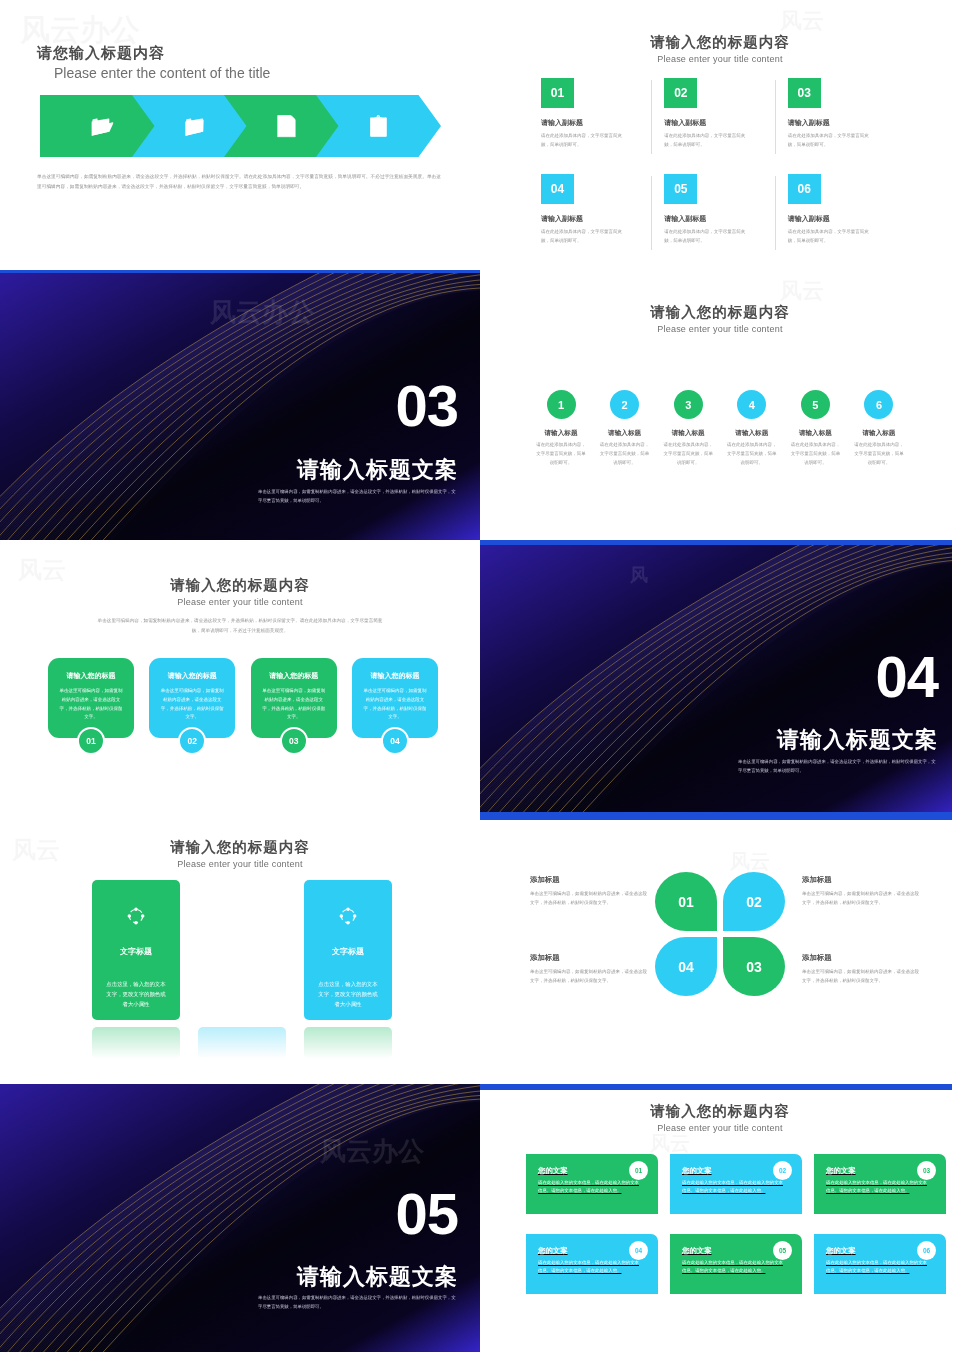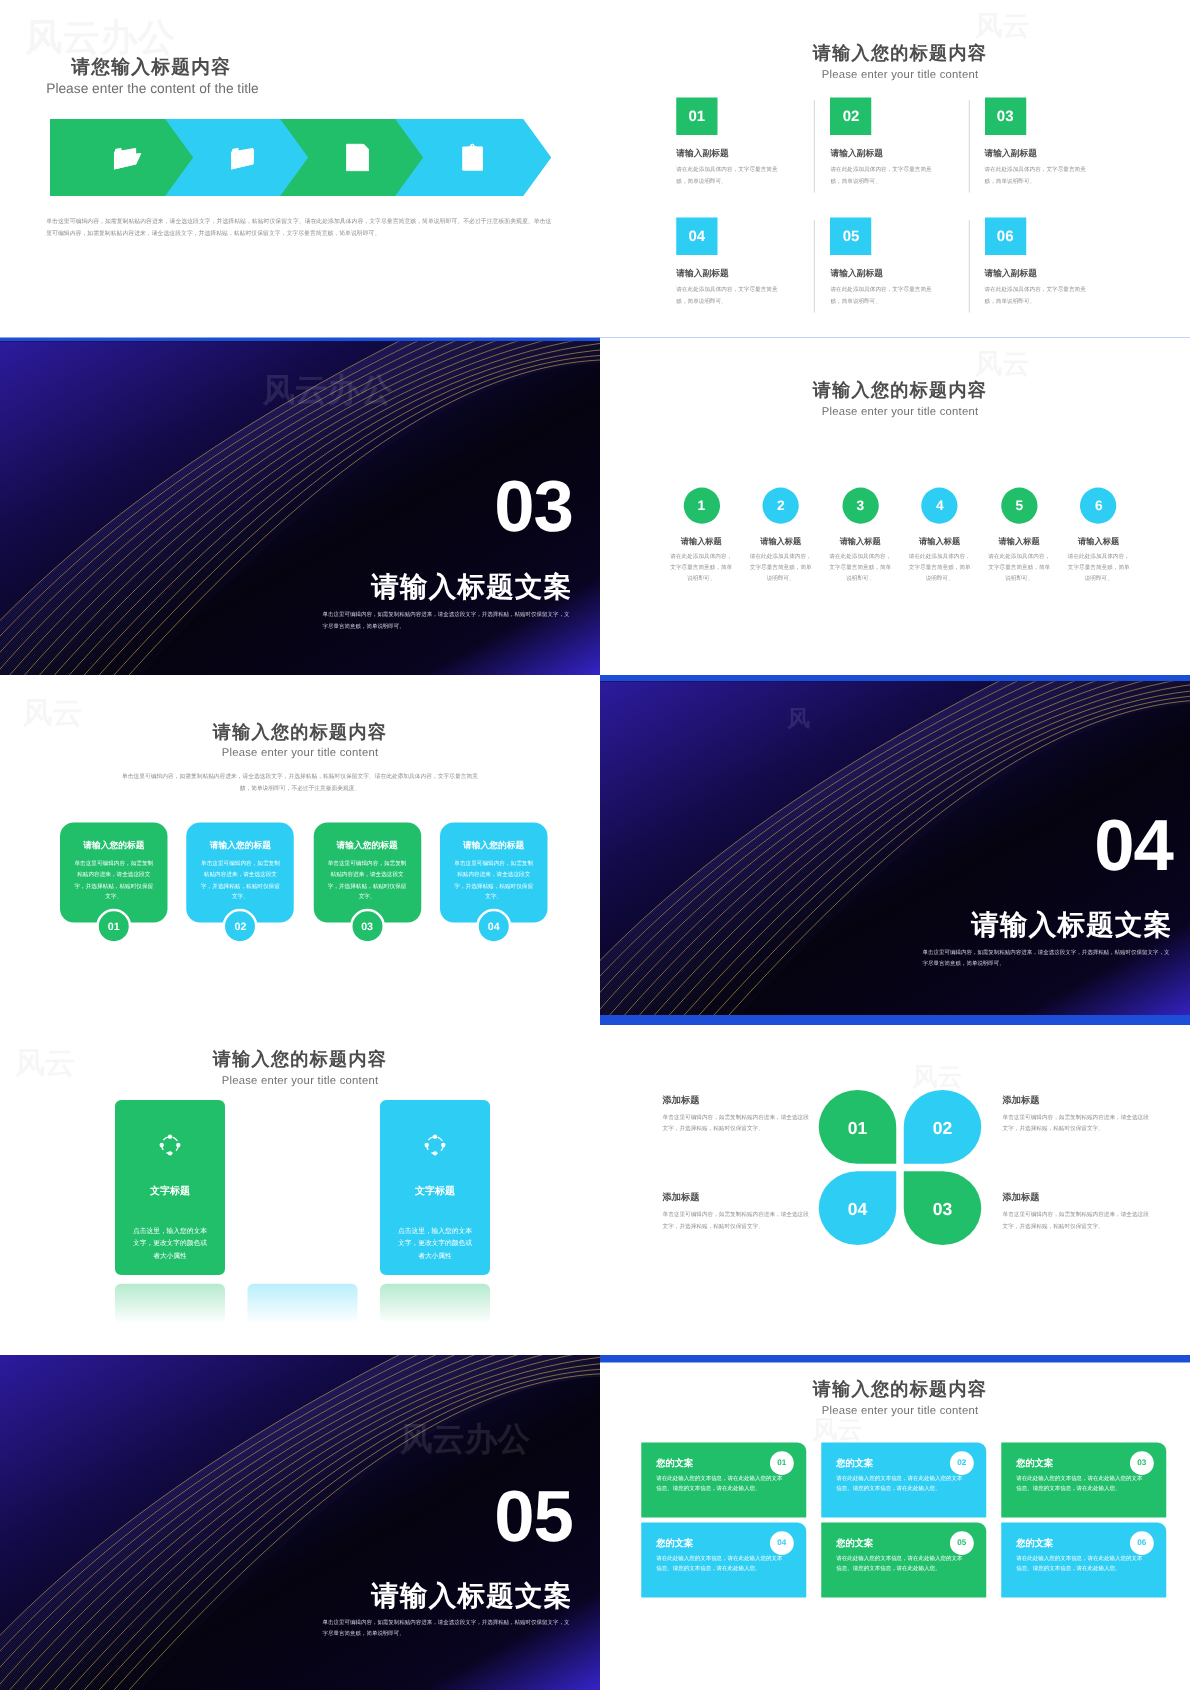--- a/index.html
+++ b/index.html
@@ -9,22 +9,22 @@
 
   .slide { position:absolute; overflow:hidden; background:#fff; }
 
   .ctitle { text-align:center; }
   .ctitle .cn { font-size:14.5px; color:#4d4d4d; font-weight:bold; letter-spacing:1px; }
   .ctitle .en { font-size:9px; color:#707070; margin-top:2px; letter-spacing:.2px; }
 
   
   #s1 { left:0; top:0; width:480px; height:270px; }
   #s1 .hd { position:absolute; left:37px; top:44px; }
-  #s1 .hd .cn { font-size:15px; color:#4d4d4d; font-weight:bold; letter-spacing:1px;margin-left:20px; }
-  #s1 .hd .en { font-size:11px; color:#6f6f6f; margin-top:2px; margin-left:0; }
+  #s1 .hd .cn { font-size:15px; color:#4d4d4d; font-weight:bold; letter-spacing:1px; }
+  #s1 .hd .en { font-size:14px; color:#6f6f6f; margin-top:2px; margin-left:17px; }
   #s1 .arrows { position:absolute; left:40px; top:95px; width:400px; height:62px; }
   .chev { position:absolute; top:0; width:125px; height:62px; display:flex;
           align-items:center; justify-content:center;
           clip-path:polygon(0 0, 82% 0, 100% 50%, 82% 100%, 0 100%, 18% 50%); }
   .chev:first-child { clip-path:polygon(0 0, 82% 0, 100% 50%, 82% 100%, 0 100%); }
   .chev .gl { display:block; }
   #s1 .para { position:absolute; left:37px; top:172px; width:404px;
               font-size:4.7px; line-height:2.1; color:#8e8e8e; text-align:justify; }
 
   
@@ -108,23 +108,23 @@
   #s7 .lbl .h { font-size:7.4px; color:#4d4d4d; font-weight:bold; }
   #s7 .lbl .p { font-size:4.5px; line-height:2.0; color:#8e8e8e; margin-top:4px; }
   #s7 .L1 { left:50px; top:55px; }
   #s7 .L4 { left:50px; top:133px; }
   #s7 .L2 { left:322px; top:55px; }
   #s7 .L3 { left:322px; top:133px; }
 
   
   #s8 { left:480px; top:1090px; width:480px; height:262px; }
   #s8 .ctitle { position:absolute; left:0; right:0; top:12px; }
-  #s8 .grid { position:absolute; left:33px; top:64px; width:420px;
+  #s8 .grid { position:absolute; left:46px; top:64px; width:420px;
               display:grid; grid-template-columns:repeat(3,132px);
-              justify-content:space-between; row-gap:4px; }
+              justify-content:space-between; row-gap:20px;text-decoration:underline; }
   .fcard { position:relative; height:60px; border-radius:0 7px 0 0;
            padding:12px 10px 0 12px; color:#fff; }
   .fcard .h { font-size:7.4px; font-weight:bold; }
   .fcard .p { font-size:4.4px; line-height:1.9; margin-top:3px; width:102px; }
   .fcard .badge { position:absolute; right:10px; top:7px; width:19px; height:19px;
            border-radius:50%; background:#fff; display:flex; align-items:center;
            justify-content:center; font-size:6.5px; font-weight:600; }
 
   
   .wm { position:absolute; color:rgba(0,0,0,.035); font-size:30px;

